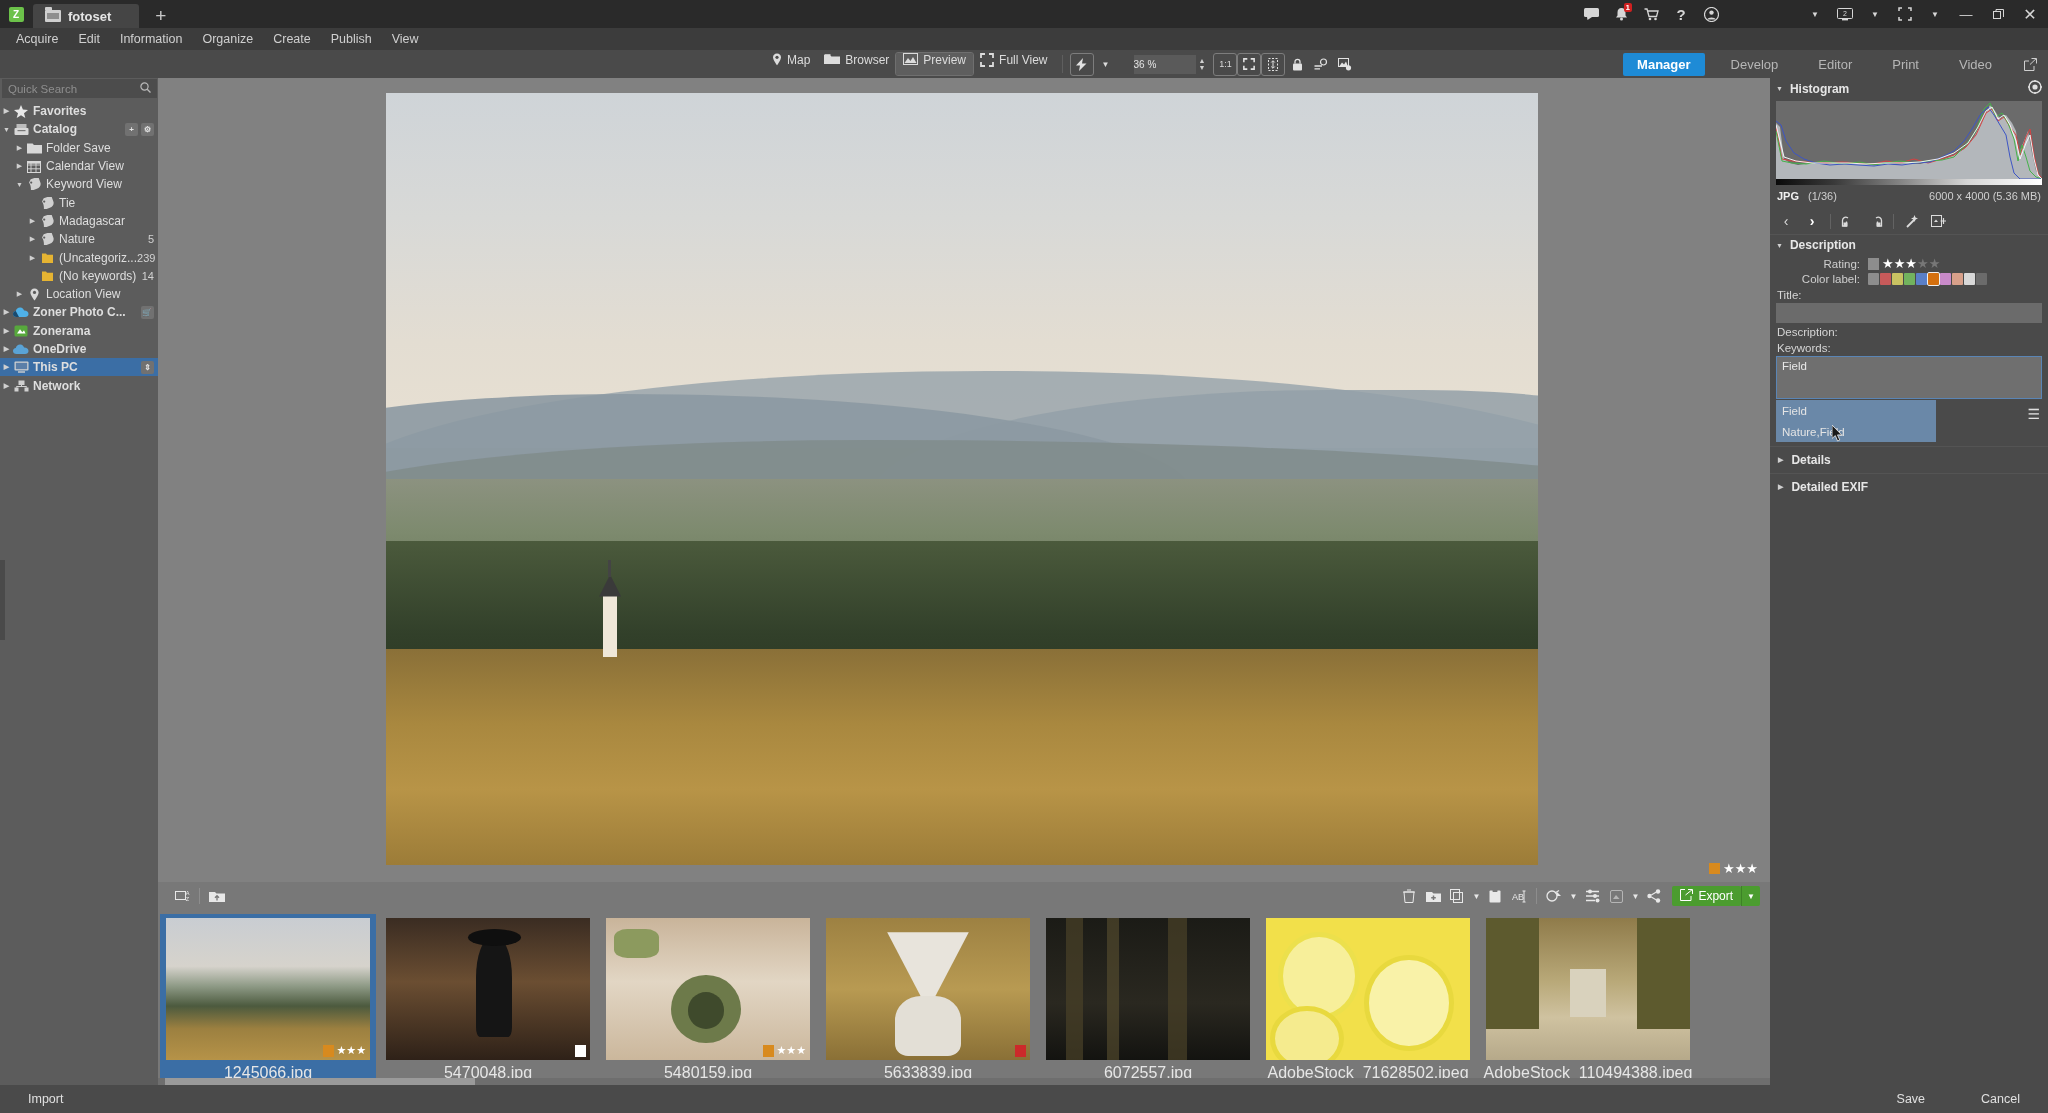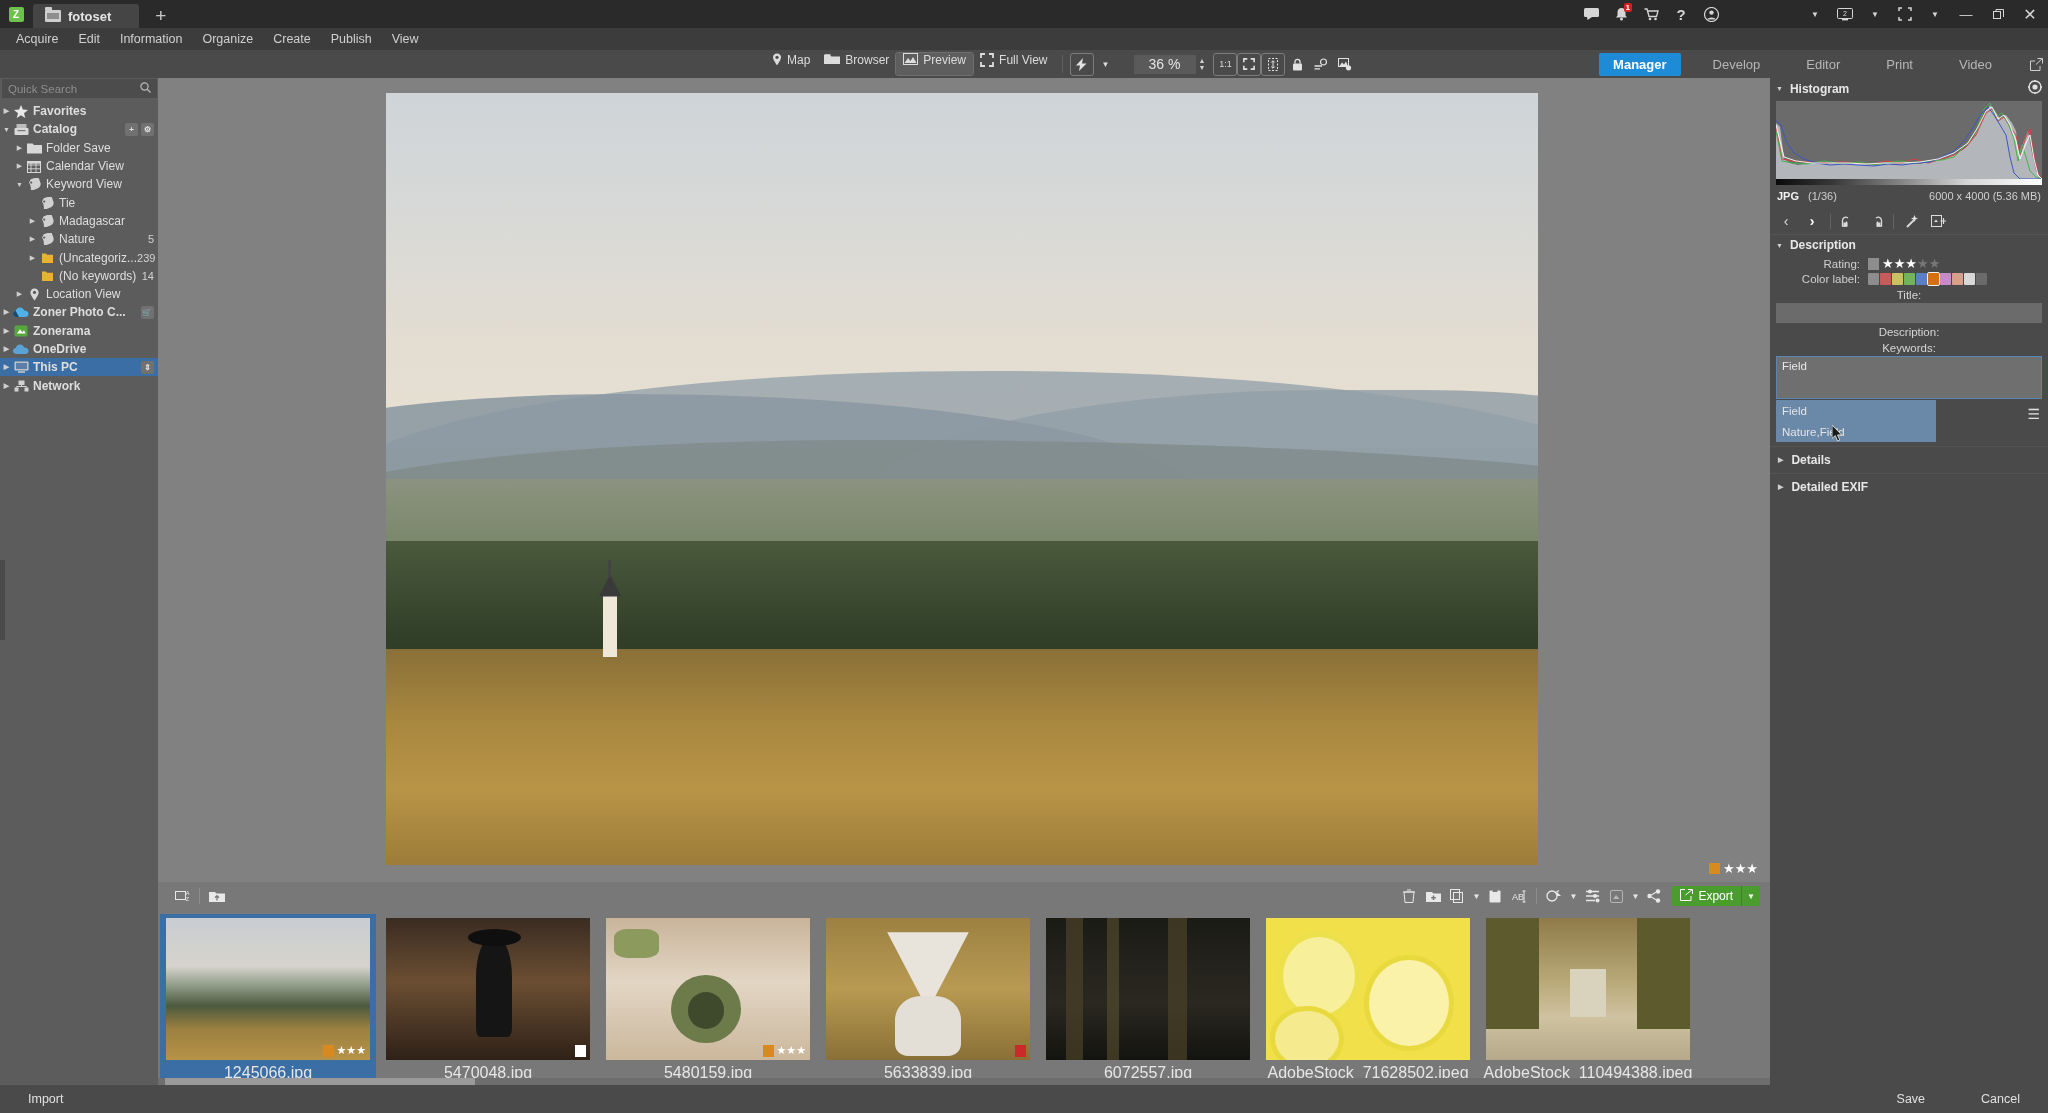--- a/index.html
+++ b/index.html
@@ -43,23 +43,23 @@
   #toolbar { position:absolute; left:0; top:50px; width:2048px; height:28px;
     background:#4a4a4a; display:flex; align-items:center; }
   .tbtn { display:flex; align-items:flex-start; gap:5px; height:22px; padding:0 7px;
     color:#dcdcdc; font-size:12px; border-radius:2px; }
   .tbtn.active { background:#5e5e5e; outline:1px solid #6f6f6f; }
   .tsep { width:1px; height:18px; background:#5e5e5e; margin:0 7px; }
   .ibtn { width:22px; height:21px; display:flex; align-items:center;
     justify-content:center; color:#dcdcdc; font-size:11px; margin:0 1px; }
   .ibtn.boxed { outline:1px solid #7d7d7d; border-radius:2px; }
   .zoomfield { width:62px; height:19px; background:#5a5a5a; color:#e4e4e4;
-    font-size:14px; display:flex; align-items:center; justify-content:center; }
+    font-size:10px; display:flex; align-items:center; }
   .spin { display:flex; flex-direction:column; gap:1px; margin-left:3px; color:#d0d0d0; font-size:7px; line-height:6px;}
-  .mod-tabs { margin-left:auto; display:flex; align-items:center; gap:18px;}
+  .mod-tabs { margin-left:auto; display:flex; align-items:center; padding-right:6px; gap:12px;}
   .mod { color:#b6b6b6; font-size:13px; padding:4px 14px; border-radius:2px; }
   .mod.sel { background:#1e8bd6; color:#fff; font-weight:bold; }
 
   
   #leftpanel { position:absolute; left:0; top:78px; width:158px; height:1035px;
     background:#5c5c5c; }
   #quicksearch { position:absolute; left:2px; top:1px; width:155px; height:19px;
     background:#4c4c4c; display:flex; align-items:center; padding:0 6px;
     color:#8e8e8e; font-size:11.5px;gap:34px; }
   #quicksearch .sicon { margin-left:auto; color:#b9b9b9; font-size:11px;}
@@ -148,21 +148,21 @@
   .hmeta b { color:#f0f0f0; }
   .navrow { display:flex; align-items:center; height:26px; padding:0 4px; gap:2px;
     margin-top:6px; }
   .navic { width:24px; height:22px; display:flex; align-items:center;
     justify-content:center; color:#dcdcdc; font-size:14px; }
   .navsep { width:1px; height:15px; background:#636363; margin:0 4px; }
   .frow { display:flex; align-items:center; padding:1px 6px; font-size:11.5px; color:#d8d8d8; }
   .flabel { width:92px; text-align:right; padding-right:8px; color:#cfcfcf; }
   .fieldbox { background:#6b6b6b; color:#e8e8e8; font-size:11.5px;
     padding:3px 5px; margin:1px 6px 0 6px; }
-  .flabel-l { color:#d5d5d5; font-size:11.5px; padding:3px 7px 1px 7px;text-align:center; }
+  .flabel-l { color:#d5d5d5; font-size:11.5px; padding:3px 7px 1px 7px; }
   .kwbox { background:#6f6f6f; border:1px solid #5a85b5; margin:1px 6px 0 6px;
     height:43px; color:#e8e8e8; font-size:11.5px; padding:3px 5px; }
   .suglist { position:absolute; left:6px; width:160px; background:#6b6b6b; }
   .sugitem { height:21px; display:flex; align-items:center; padding:0 6px;
     font-size:11.5px; color:#e4e4e4; background:#6a88a8; }
   .seccollapsed { display:flex; align-items:center; gap:8px; padding:6px 8px;
     color:#e6e6e6; font-size:12px; font-weight:bold; border-top:1px solid #545454; }
   .seccollapsed .tri { font-size:7px; color:#cfcfcf; }
   .hamb { position:absolute; right:8px; font-size:14px; color:#e0e0e0; letter-spacing:0; }
 

